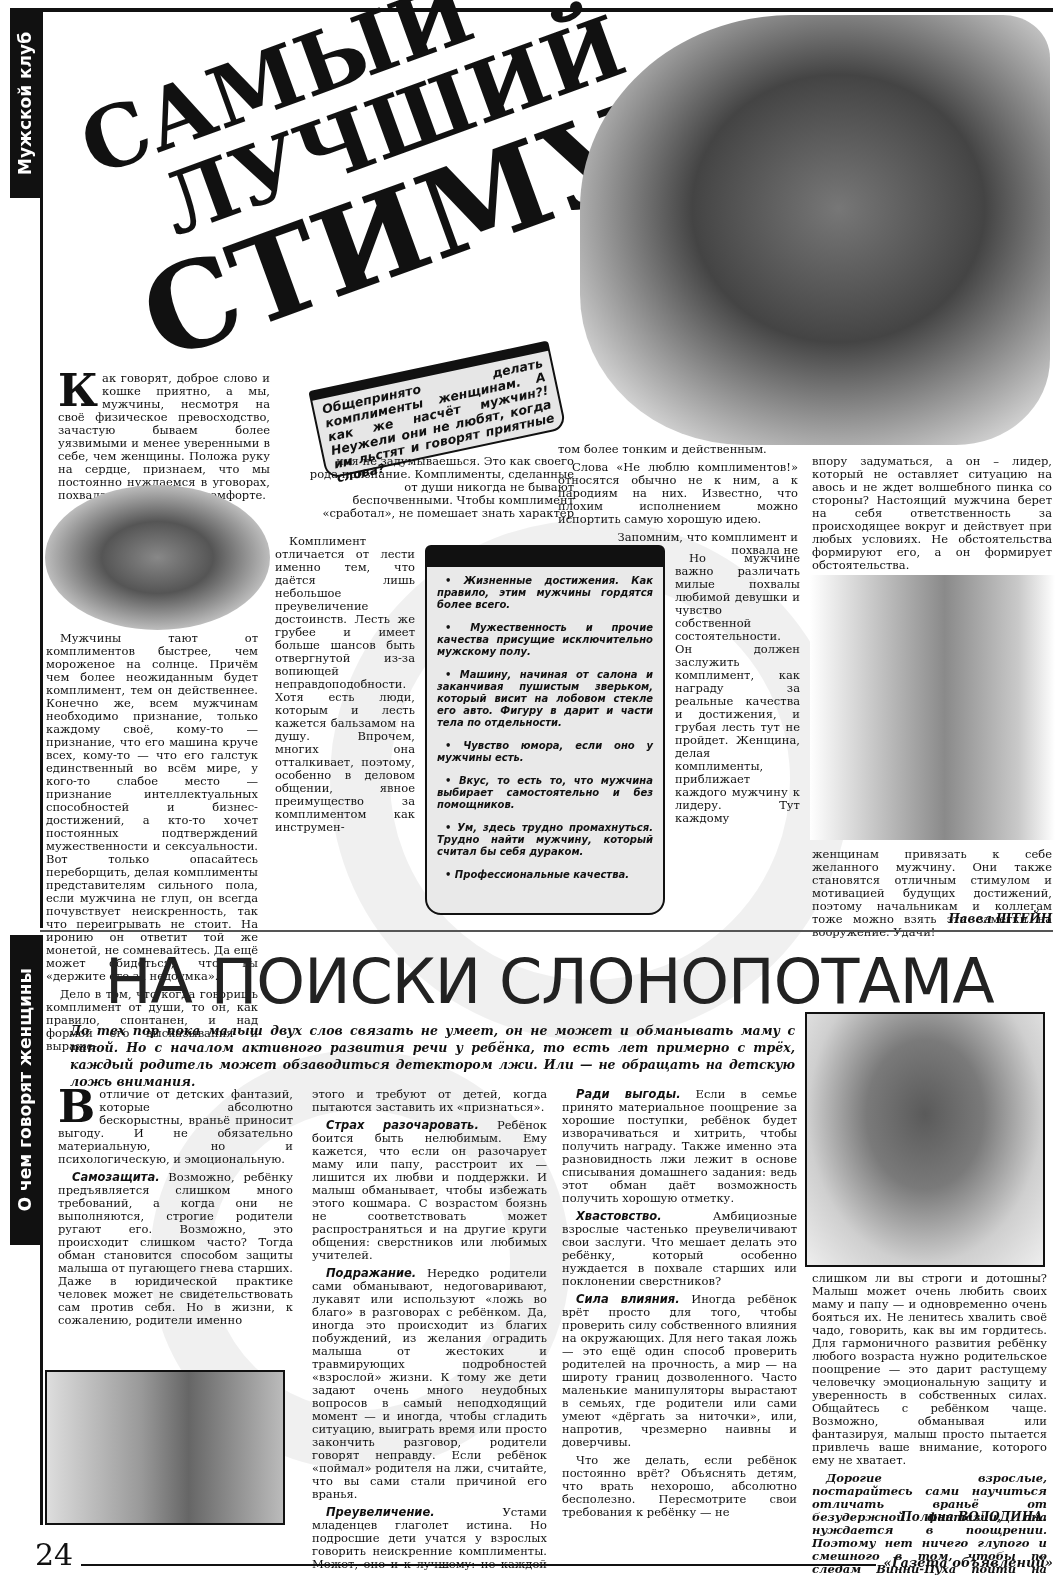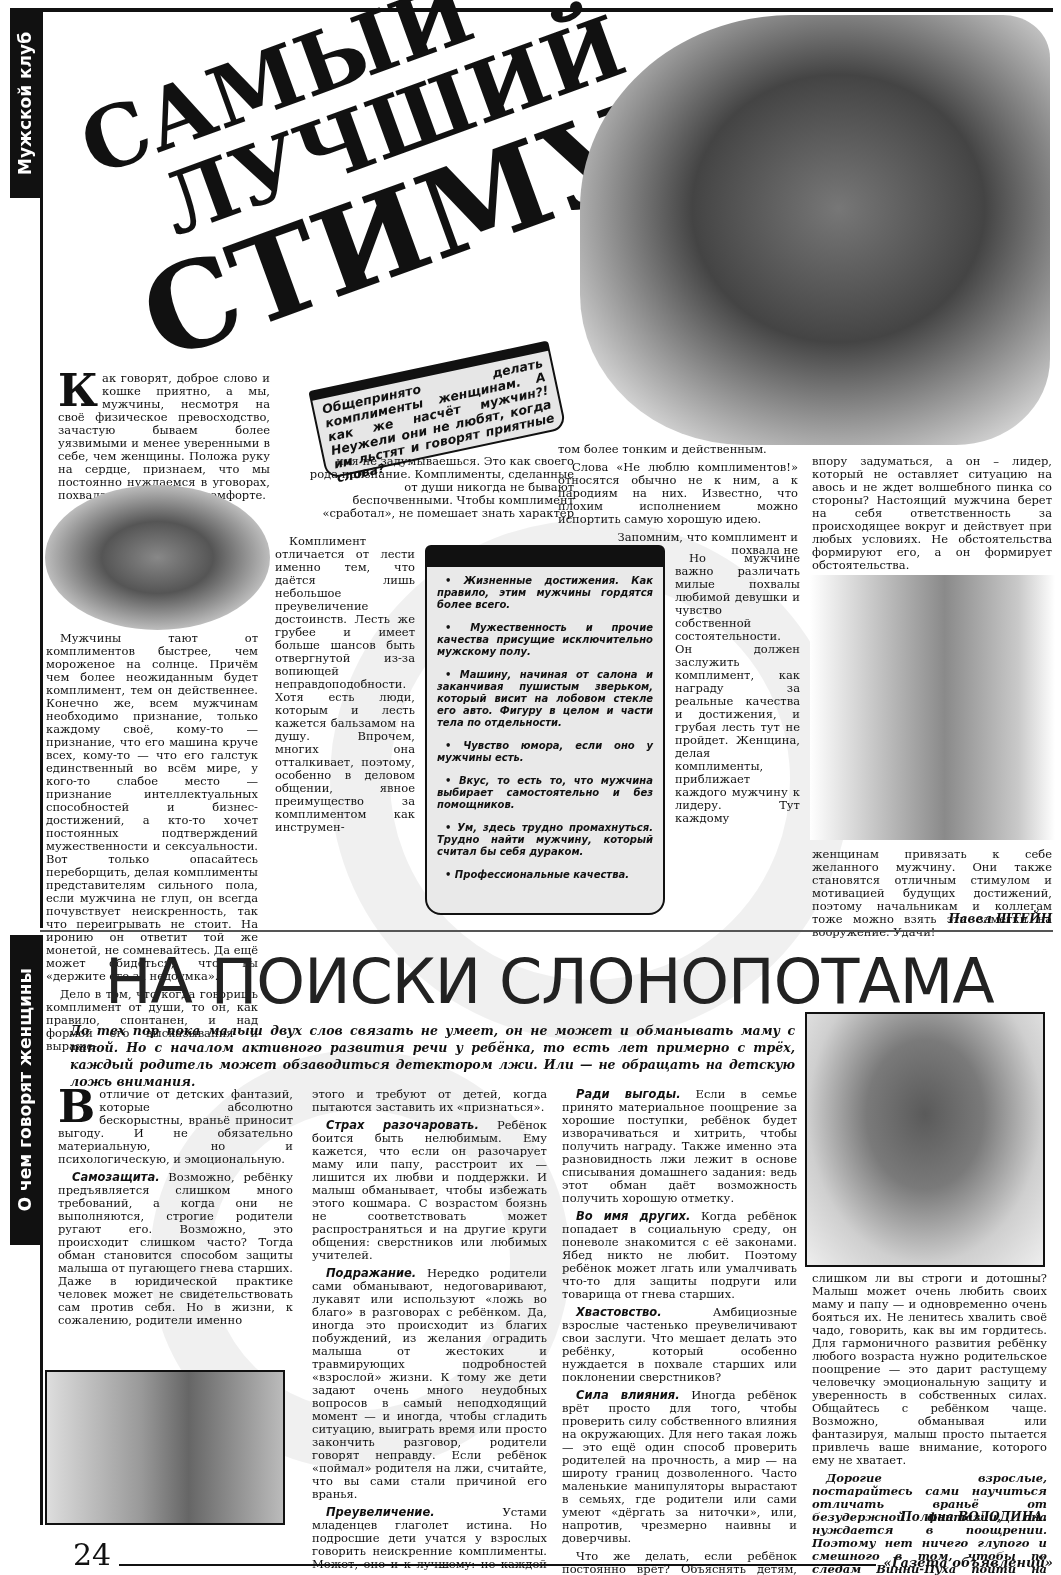--- a/index.html
+++ b/index.html
@@ -53,21 +53,21 @@
 
   .byline { position: absolute; font-style: italic; font-weight: bold; font-size: 12px; text-align: right; }
   .mid-rule { position: absolute; left: 40px; right: 8px; top: 930px; height: 2px; background: #555; }
 
   .headline2 { position: absolute; left: 105px; top: 945px; width: 900px; font-family: "DejaVu Sans", sans-serif;
     font-size: 62px; letter-spacing: -1px; color: #222; font-weight: normal; white-space: nowrap; }
   .lead { position: absolute; left: 70px; top: 1022px; width: 725px; font-style: italic; font-weight: bold;
     font-size: 12.5px; line-height: 17px; text-align: justify; }
   .label-bold { font-family: "DejaVu Sans", sans-serif; font-style: italic; font-weight: bold; }
 
-  .footer { position: absolute; left: 35px; top: 1530px; right: 8px; height: 40px; display: flex; align-items: flex-end; margin-left: 38px; }
+  .footer { position: absolute; left: 35px; top: 1530px; right: 8px; height: 40px; display: flex; align-items: flex-end; }
   .page-num { font-size: 30px; font-family: "DejaVu Serif", serif; line-height: 1; }
   .footer-line { flex: 1; border-bottom: 2px solid #111; margin: 0 8px 4px 8px; }
   .paper-name { font-style: italic; font-weight: bold; font-size: 13px; }
 
   .watermark { position: absolute; border-radius: 50%; border: 60px solid rgba(0,0,0,0.06); pointer-events: none; }
 </style>
 </head>
 <body>
 
 <div class="watermark" style="left:330px; top:520px; width:520px; height:520px;"></div>
@@ -111,21 +111,21 @@
   <p class="noindent">ния не задумываешься. Это как своего рода признание. Комплименты, сделанные от души никогда не бывают беспочвенными. Чтобы комплимент «сработал», не помешает знать характер</p>
 </div>
 
 <div class="text" style="left:275px; top:535px; width:140px;">
   <p>Комплимент отличается от лести именно тем, что даётся лишь небольшое преувеличение достоинств. Лесть же грубее и имеет больше шансов быть отвергнутой из-за вопиющей неправдоподобности. Хотя есть люди, которым и лесть кажется бальзамом на душу. Впрочем, многих она отталкивает, поэтому, особенно в деловом общении, явное преимущество за комплиментом как инструмен-</p>
 </div>
 
 <div class="sidebar-box">
   <p>• Жизненные достижения. Как правило, этим мужчины гордятся более всего.</p>
   <p>• Мужественность и прочие качества присущие исключительно мужскому полу.</p>
-  <p>• Машину, начиная от салона и заканчивая пушистым зверьком, который висит на лобовом стекле его авто. Фигуру в целом и части тела по отдельности.</p>
+  <p>• Машину, начиная от салона и заканчивая пушистым зверьком, который висит на лобовом стекле его авто. Фигуру в дарит и части тела по отдельности.</p>
   <p>• Чувство юмора, если оно у мужчины есть.</p>
   <p>• Вкус, то есть то, что мужчина выбирает самостоятельно и без помощников.</p>
   <p>• Ум, здесь трудно промахнуться. Трудно найти мужчину, который считал бы себя дураком.</p>
   <p>• Профессиональные качества.</p>
 </div>
 
 <div class="text" style="left:558px; top:443px; width:240px;">
   <p class="noindent">том более тонким и действенным.</p>
   <p>Слова «Не люблю комплиментов!» относятся обычно не к ним, а к пародиям на них. Известно, что плохим исполнением можно испортить самую хорошую идею.</p>
   <p style="text-align:right;">Запомним, что комплимент и похвала не</p>
@@ -164,21 +164,20 @@
 
 <div class="text" style="left:312px; top:1088px; width:235px;">
   <p class="noindent"><span>этого и требуют от детей, когда пытаются заставить их «признаться».</span></p>
   <p><span class="label-bold">Страх разочаровать.</span><span> Ребёнок боится быть нелюбимым. Ему кажется, что если он разочарует маму или папу, расстроит их — лишится их любви и поддержки. И малыш обманывает, чтобы избежать этого кошмара. С возрастом боязнь не соответствовать может распространяться и на другие круги общения: сверстников или любимых учителей.</span></p>
   <p><span class="label-bold">Подражание.</span><span> Нередко родители сами обманывают, недоговаривают, лукавят или используют «ложь во благо» в разговорах с ребёнком. Да, иногда это происходит из благих побуждений, из желания оградить малыша от жестоких и травмирующих подробностей «взрослой» жизни. К тому же дети задают очень много неудобных вопросов в самый неподходящий момент — и иногда, чтобы сгладить ситуацию, выиграть время или просто закончить разговор, родители говорят неправду. Если ребёнок «поймал» родителя на лжи, считайте, что вы сами стали причиной его вранья.</span></p>
   <p><span class="label-bold">Преувеличение.</span><span> Устами младенцев глаголет истина. Но подросшие дети учатся у взрослых говорить неискренние комплименты. Может, оно и к лучшему: не каждой маме нравится слышать от своего пятилетнего сына, что она — старая или некрасивая.</span></p>
 </div>
 
 <div class="text" style="left:562px; top:1088px; width:235px;">
   <p><span class="label-bold">Ради выгоды.</span><span> Если в семье принято материальное поощрение за хорошие поступки, ребёнок будет изворачиваться и хитрить, чтобы получить награду. Также именно эта разновидность лжи лежит в основе списывания домашнего задания: ведь этот обман даёт возможность получить хорошую отметку.</span></p>
-  <p><span class="label-bold">Во имя других.</span><span> Когда ребёнок попадает в социальную среду, он поневоле знакомится с её законами. Ябед никто не любит. Поэтому ребёнок может лгать или умалчивать что-то для защиты подруги или товарища от гнева старших.</span></p>
   <p><span class="label-bold">Хвастовство.</span><span> Амбициозные взрослые частенько преувеличивают свои заслуги. Что мешает делать это ребёнку, который особенно нуждается в похвале старших или поклонении сверстников?</span></p>
   <p><span class="label-bold">Сила влияния.</span><span> Иногда ребёнок врёт просто для того, чтобы проверить силу собственного влияния на окружающих. Для него такая ложь — это ещё один способ проверить родителей на прочность, а мир — на широту границ дозволенного. Часто маленькие манипуляторы вырастают в семьях, где родители или сами умеют «дёргать за ниточки», или, напротив, чрезмерно наивны и доверчивы.</span></p>
   <p><span>Что же делать, если ребёнок постоянно врёт? Объяснять детям, что врать нехорошо, абсолютно бесполезно. Пересмотрите свои требования к ребёнку — не</span></p>
 </div>
 
 <div class="text" style="left:812px; top:1272px; width:235px;">
   <p class="noindent">слишком ли вы строги и дотошны? Малыш может очень любить своих маму и папу — и одновременно очень бояться их. Не ленитесь хвалить своё чадо, говорить, как вы им гордитесь. Для гармоничного развития ребёнку любого возраста нужно родительское поощрение — это дарит растущему человечку эмоциональную защиту и уверенность в собственных силах. Общайтесь с ребёнком чаще. Возможно, обманывая или фантазируя, малыш просто пытается привлечь ваше внимание, которого ему не хватает.</p>
   <p style="font-style:italic; font-weight:bold;">Дорогие взрослые, постарайтесь сами научиться отличать враньё от безудержной фантазии, она нуждается в поощрении. Поэтому нет ничего глупого и смешного в том, чтобы по следам Винни-Пуха пойти на поиски слонопотама вместе со своим маленьким фантазером.</p>
 </div>
 <div class="byline" style="left:812px; top:1510px; width:235px;">Полина ВОЛОДИНА.</div>

